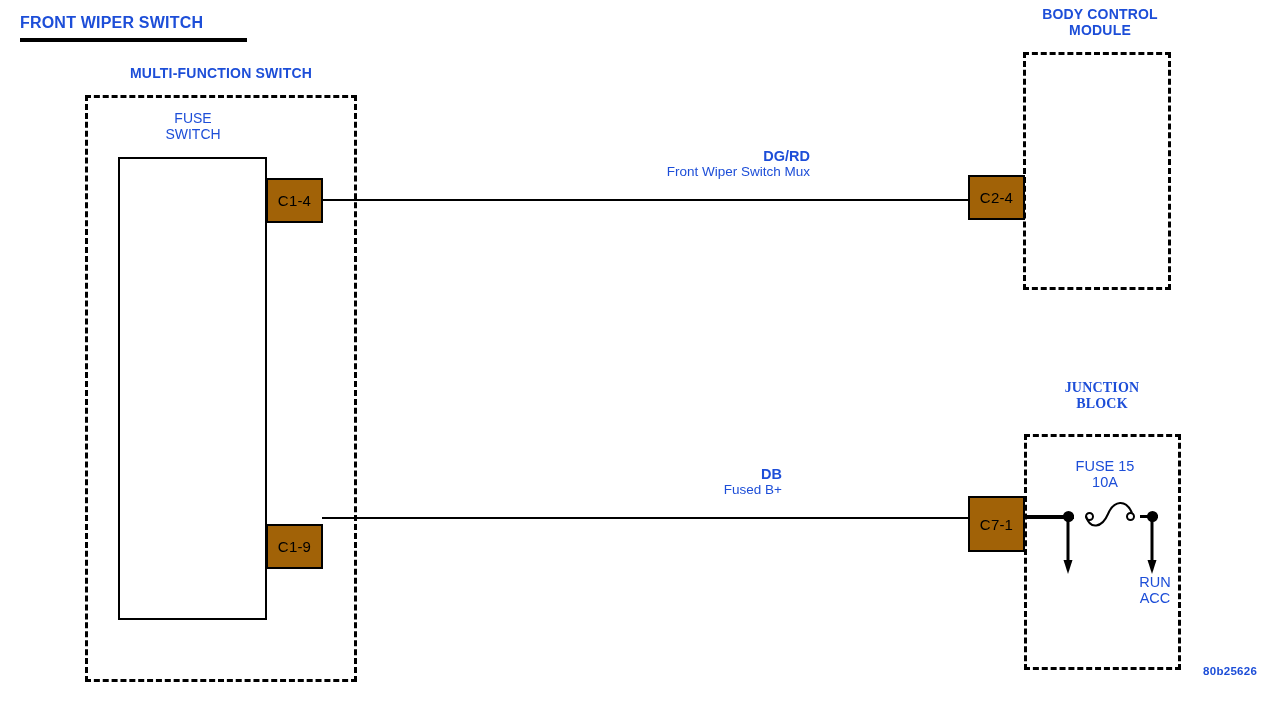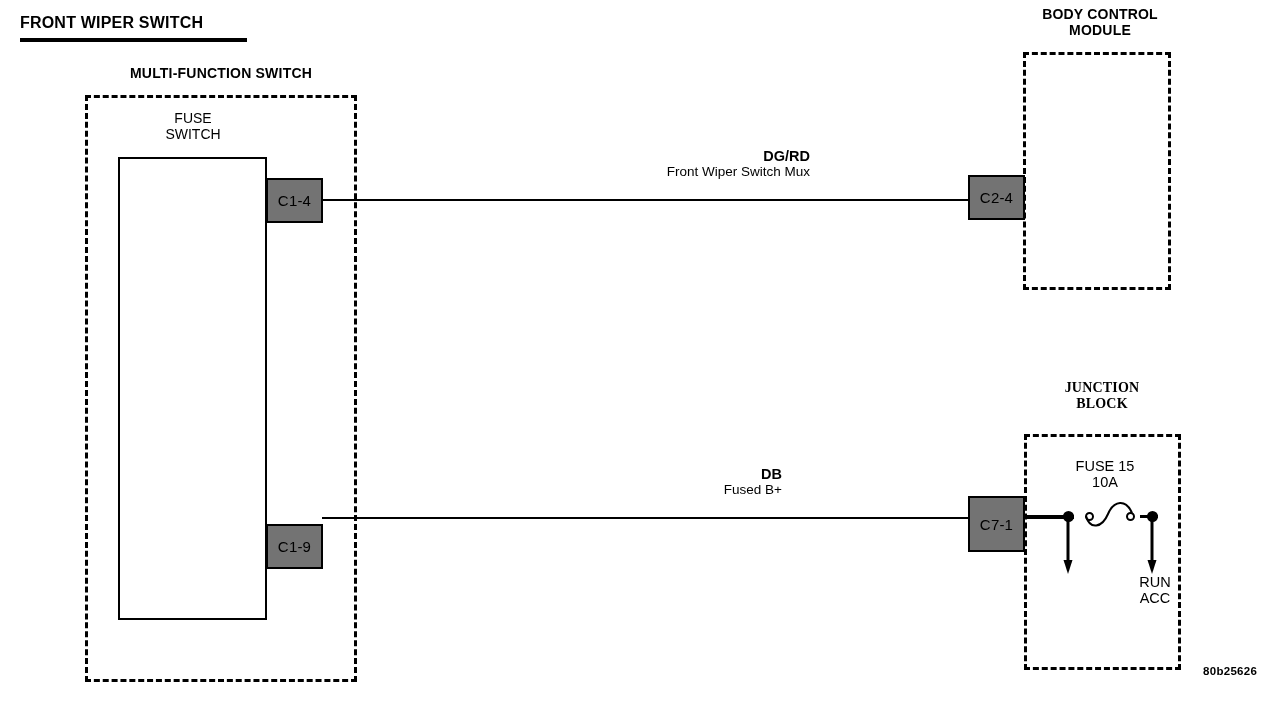--- a/index.html
+++ b/index.html
@@ -15,21 +15,21 @@
     position: relative;
     width: 1280px;
     height: 702px;
     background: #ffffff;
     overflow: hidden;
   }
   .txt {
     position: absolute;
     white-space: pre;
     line-height: 1.12;
-    color: #000000;
+    color: #1d4ed8;
   }
   .center {
     text-align: center;
   }
 
   
   #diagram-title {
     left: 20px;
     top: 14px;
     font-size: 16px;
@@ -82,21 +82,21 @@
     top: 111px;
     width: 150px;
     font-size: 14px;
   }
 
   
   .connector {
     position: absolute;
     border: 2px solid #000;
     box-sizing: border-box;
-    background: #737373;
+    background: #a16207;
     font-size: 15px;
     display: flex;
     align-items: center;
     justify-content: center;
     letter-spacing: 0.2px;
   }
   #conn-c1-4 { left: 266px;  top: 178px; width: 57px; height: 45px; }
   #conn-c1-9 { left: 266px;  top: 496px; width: 57px; height: 45px; margin-top: 28px; }
   #conn-c2-4 { left: 968px;  top: 175px; width: 57px; height: 45px; }
   #conn-c7-1 { left: 968px;  top: 496px; width: 57px; height: 56px; }

